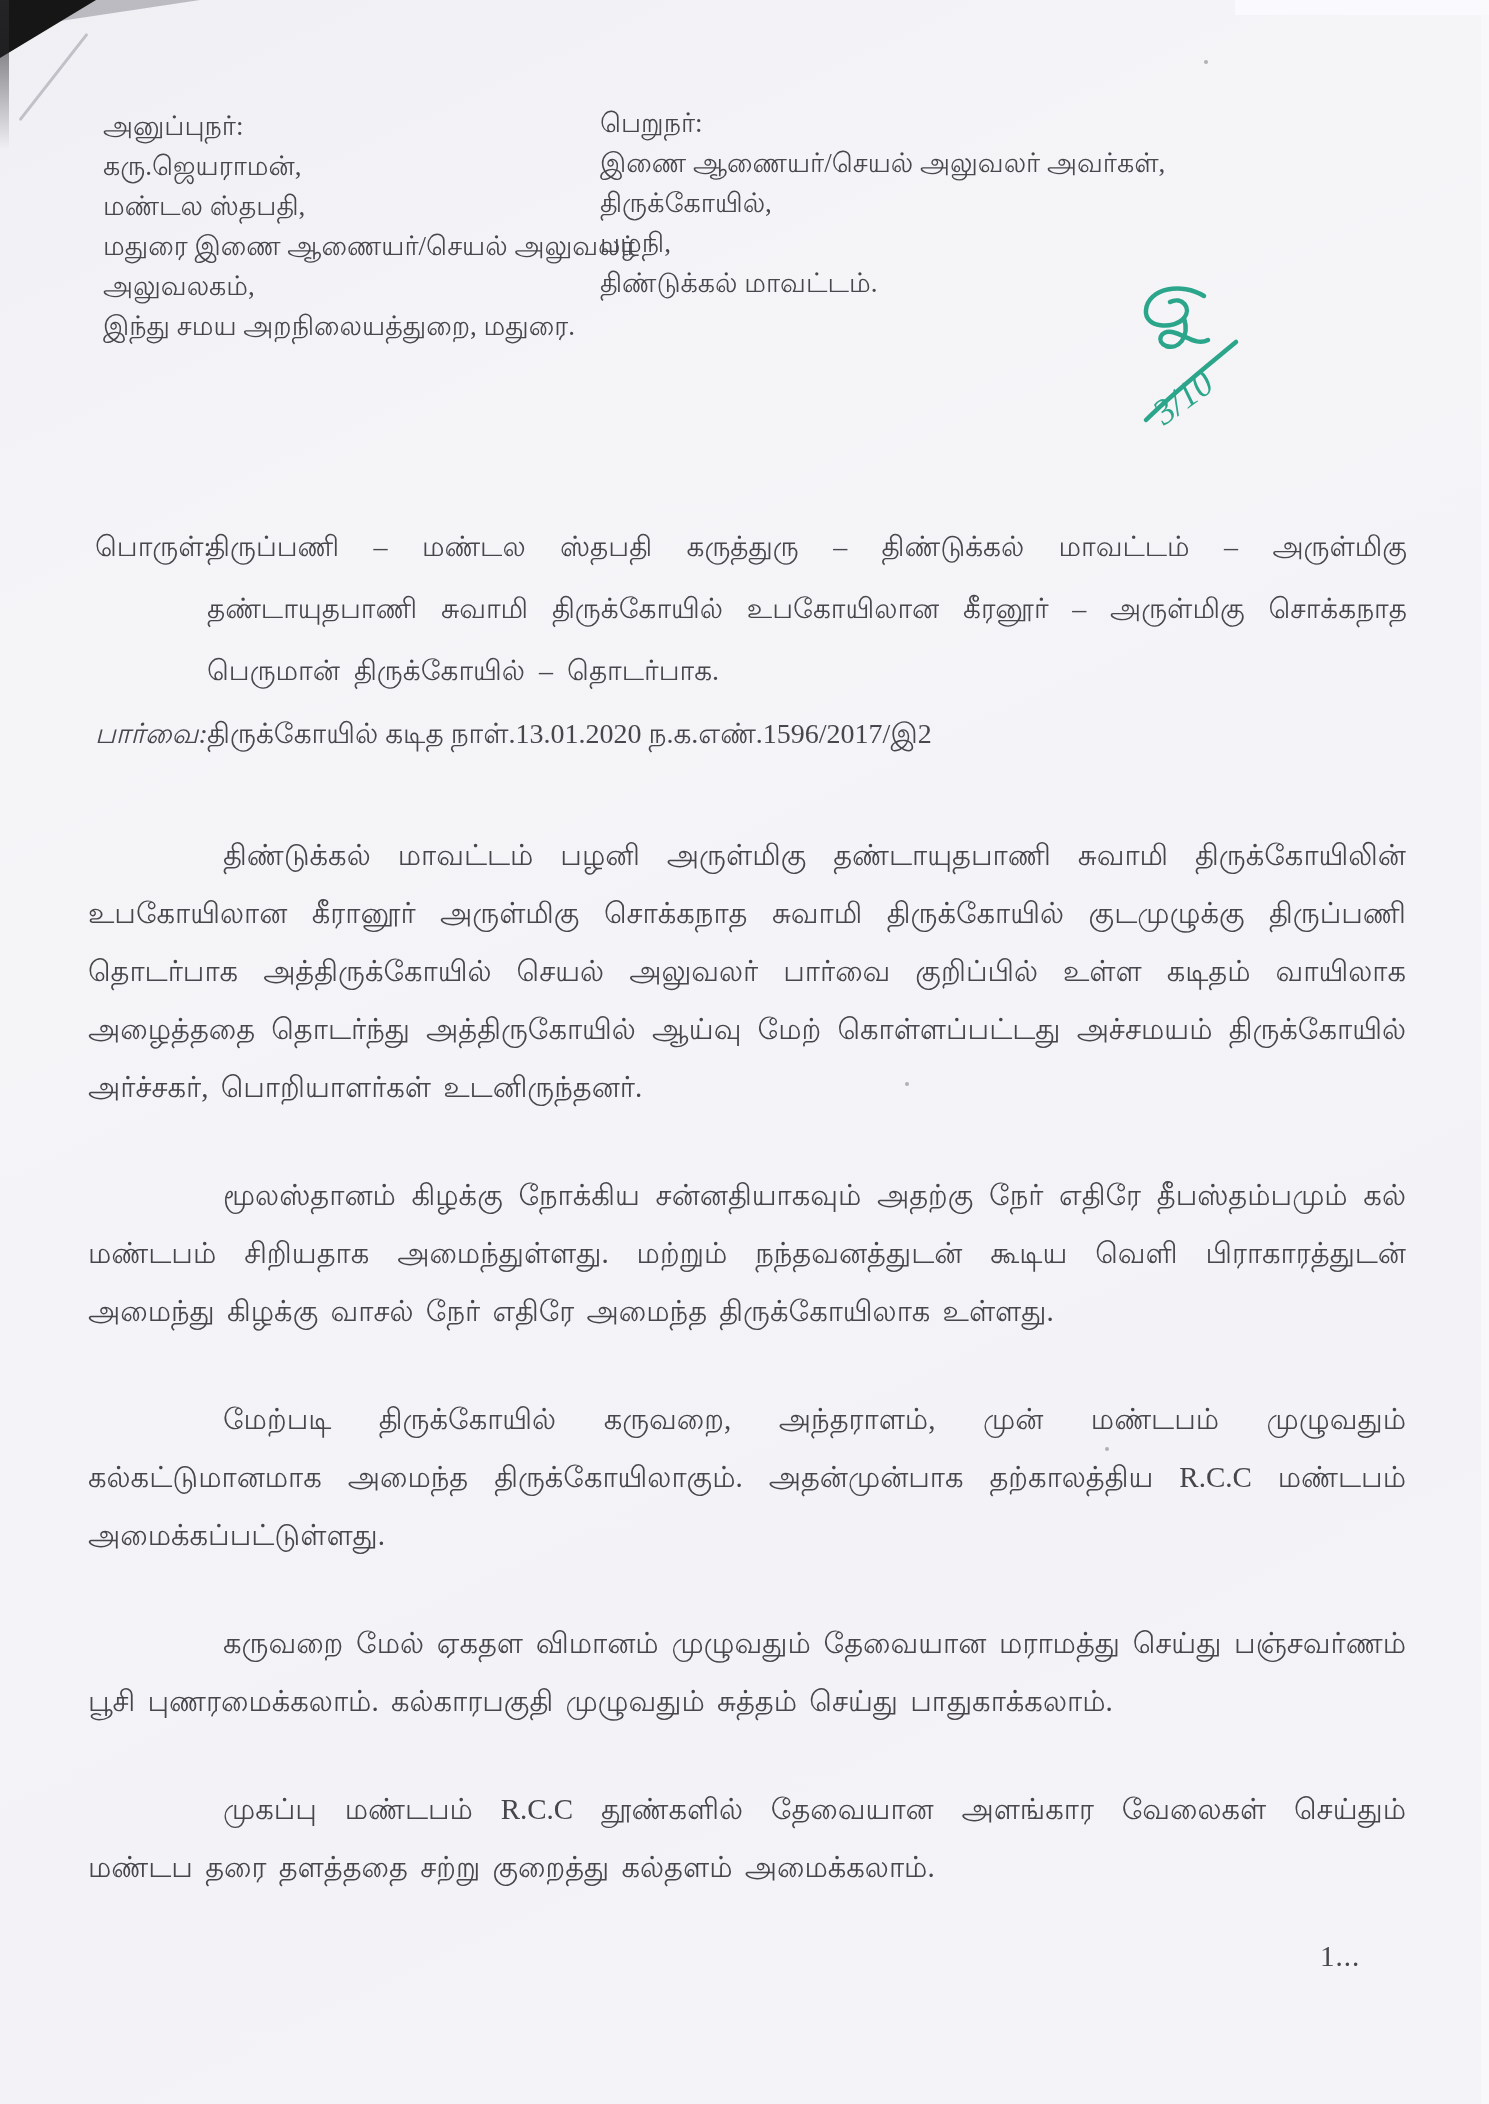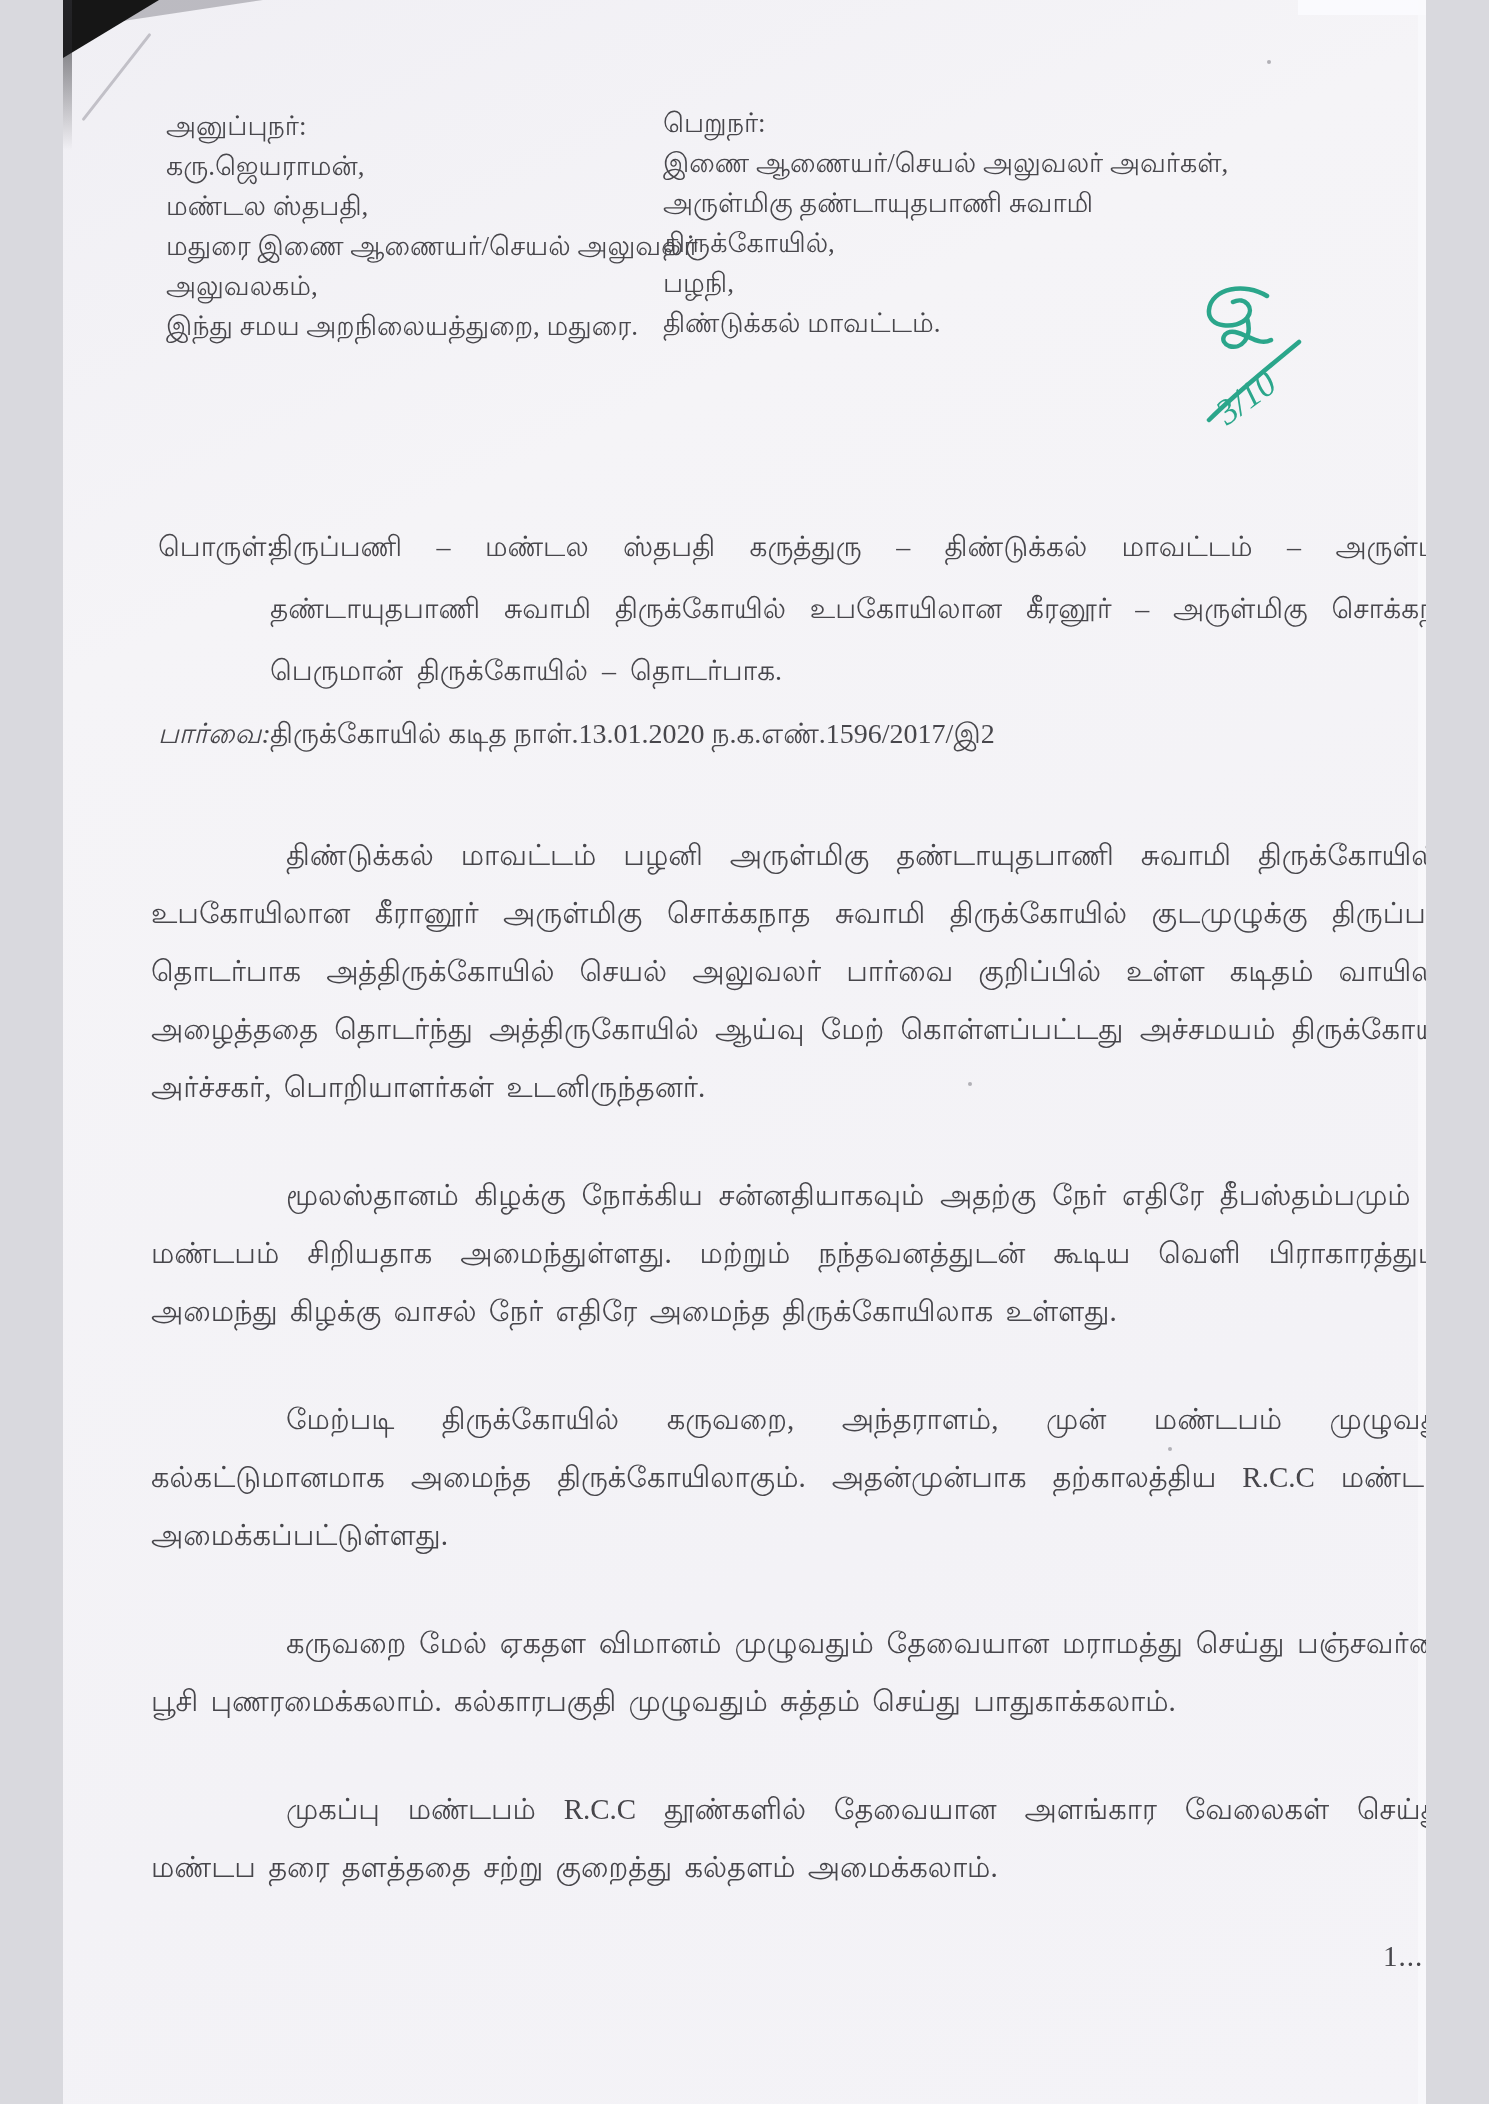--- a/index.html
+++ b/index.html
@@ -1,17 +1,17 @@
 <!DOCTYPE html>
 <html><head>
 <meta charset="utf-8">
 <style>
   html,body { margin:0; padding:0; background:#d9d9de; }
   .page {
-    position:relative; width:1363px; height:2104px; margin:0 auto;
+    position:relative; width:1489px; height:2104px; margin:0 auto;
     background:linear-gradient(155deg,#f0eff4 0%,#f5f4f7 25%,#f3f2f6 70%,#f4f3f7 100%);
     font-family:"Liberation Serif", serif;
     color:#48474c; overflow:hidden;
   }
   
   .corner-black { position:absolute; top:0; left:0; width:0; height:0;
     border-top:58px solid #161616; border-right:96px solid transparent; }
   .corner-shadow { position:absolute; top:0; left:0; width:0; height:0;
     border-top:30px solid rgba(90,88,96,.35); border-right:200px solid transparent; }
   .edge-shadow { position:absolute; top:0; left:0; width:9px; height:150px;
@@ -76,21 +76,20 @@
     <div>கரு.ஜெயராமன்,</div>
     <div>மண்டல ஸ்தபதி,</div>
     <div>மதுரை இணை ஆணையர்/செயல் அலுவலர்</div>
     <div>அலுவலகம்,</div>
     <div>இந்து சமய அறநிலையத்துறை, மதுரை.</div>
   </div>
 
   <div class="to-block">
     <div>பெறுநர்:</div>
     <div>இணை ஆணையர்/செயல் அலுவலர் அவர்கள்,</div>
-    <div>அருள்மிகு தண்டாயுதபாணி சுவாமி</div>
     <div>திருக்கோயில்,</div>
     <div>பழநி,</div>
     <div>திண்டுக்கல் மாவட்டம்.</div>
   </div>
 
   <svg class="signature" width="170" height="180" viewBox="0 0 170 180">
     <path class="sig-stroke" d="M92,16 C70,2 36,8 34,30 C32,48 62,50 72,38 C80,28 70,16 58,22 M72,38 C78,58 66,70 54,66 C44,62 48,50 60,52 C74,55 84,66 96,60"></path>
     <path class="sig-stroke" d="M124,62 C100,82 62,112 34,140"></path>
     <text class="sig-text" x="52" y="146" transform="rotate(-36 52 146)">3/10</text>
   </svg>

